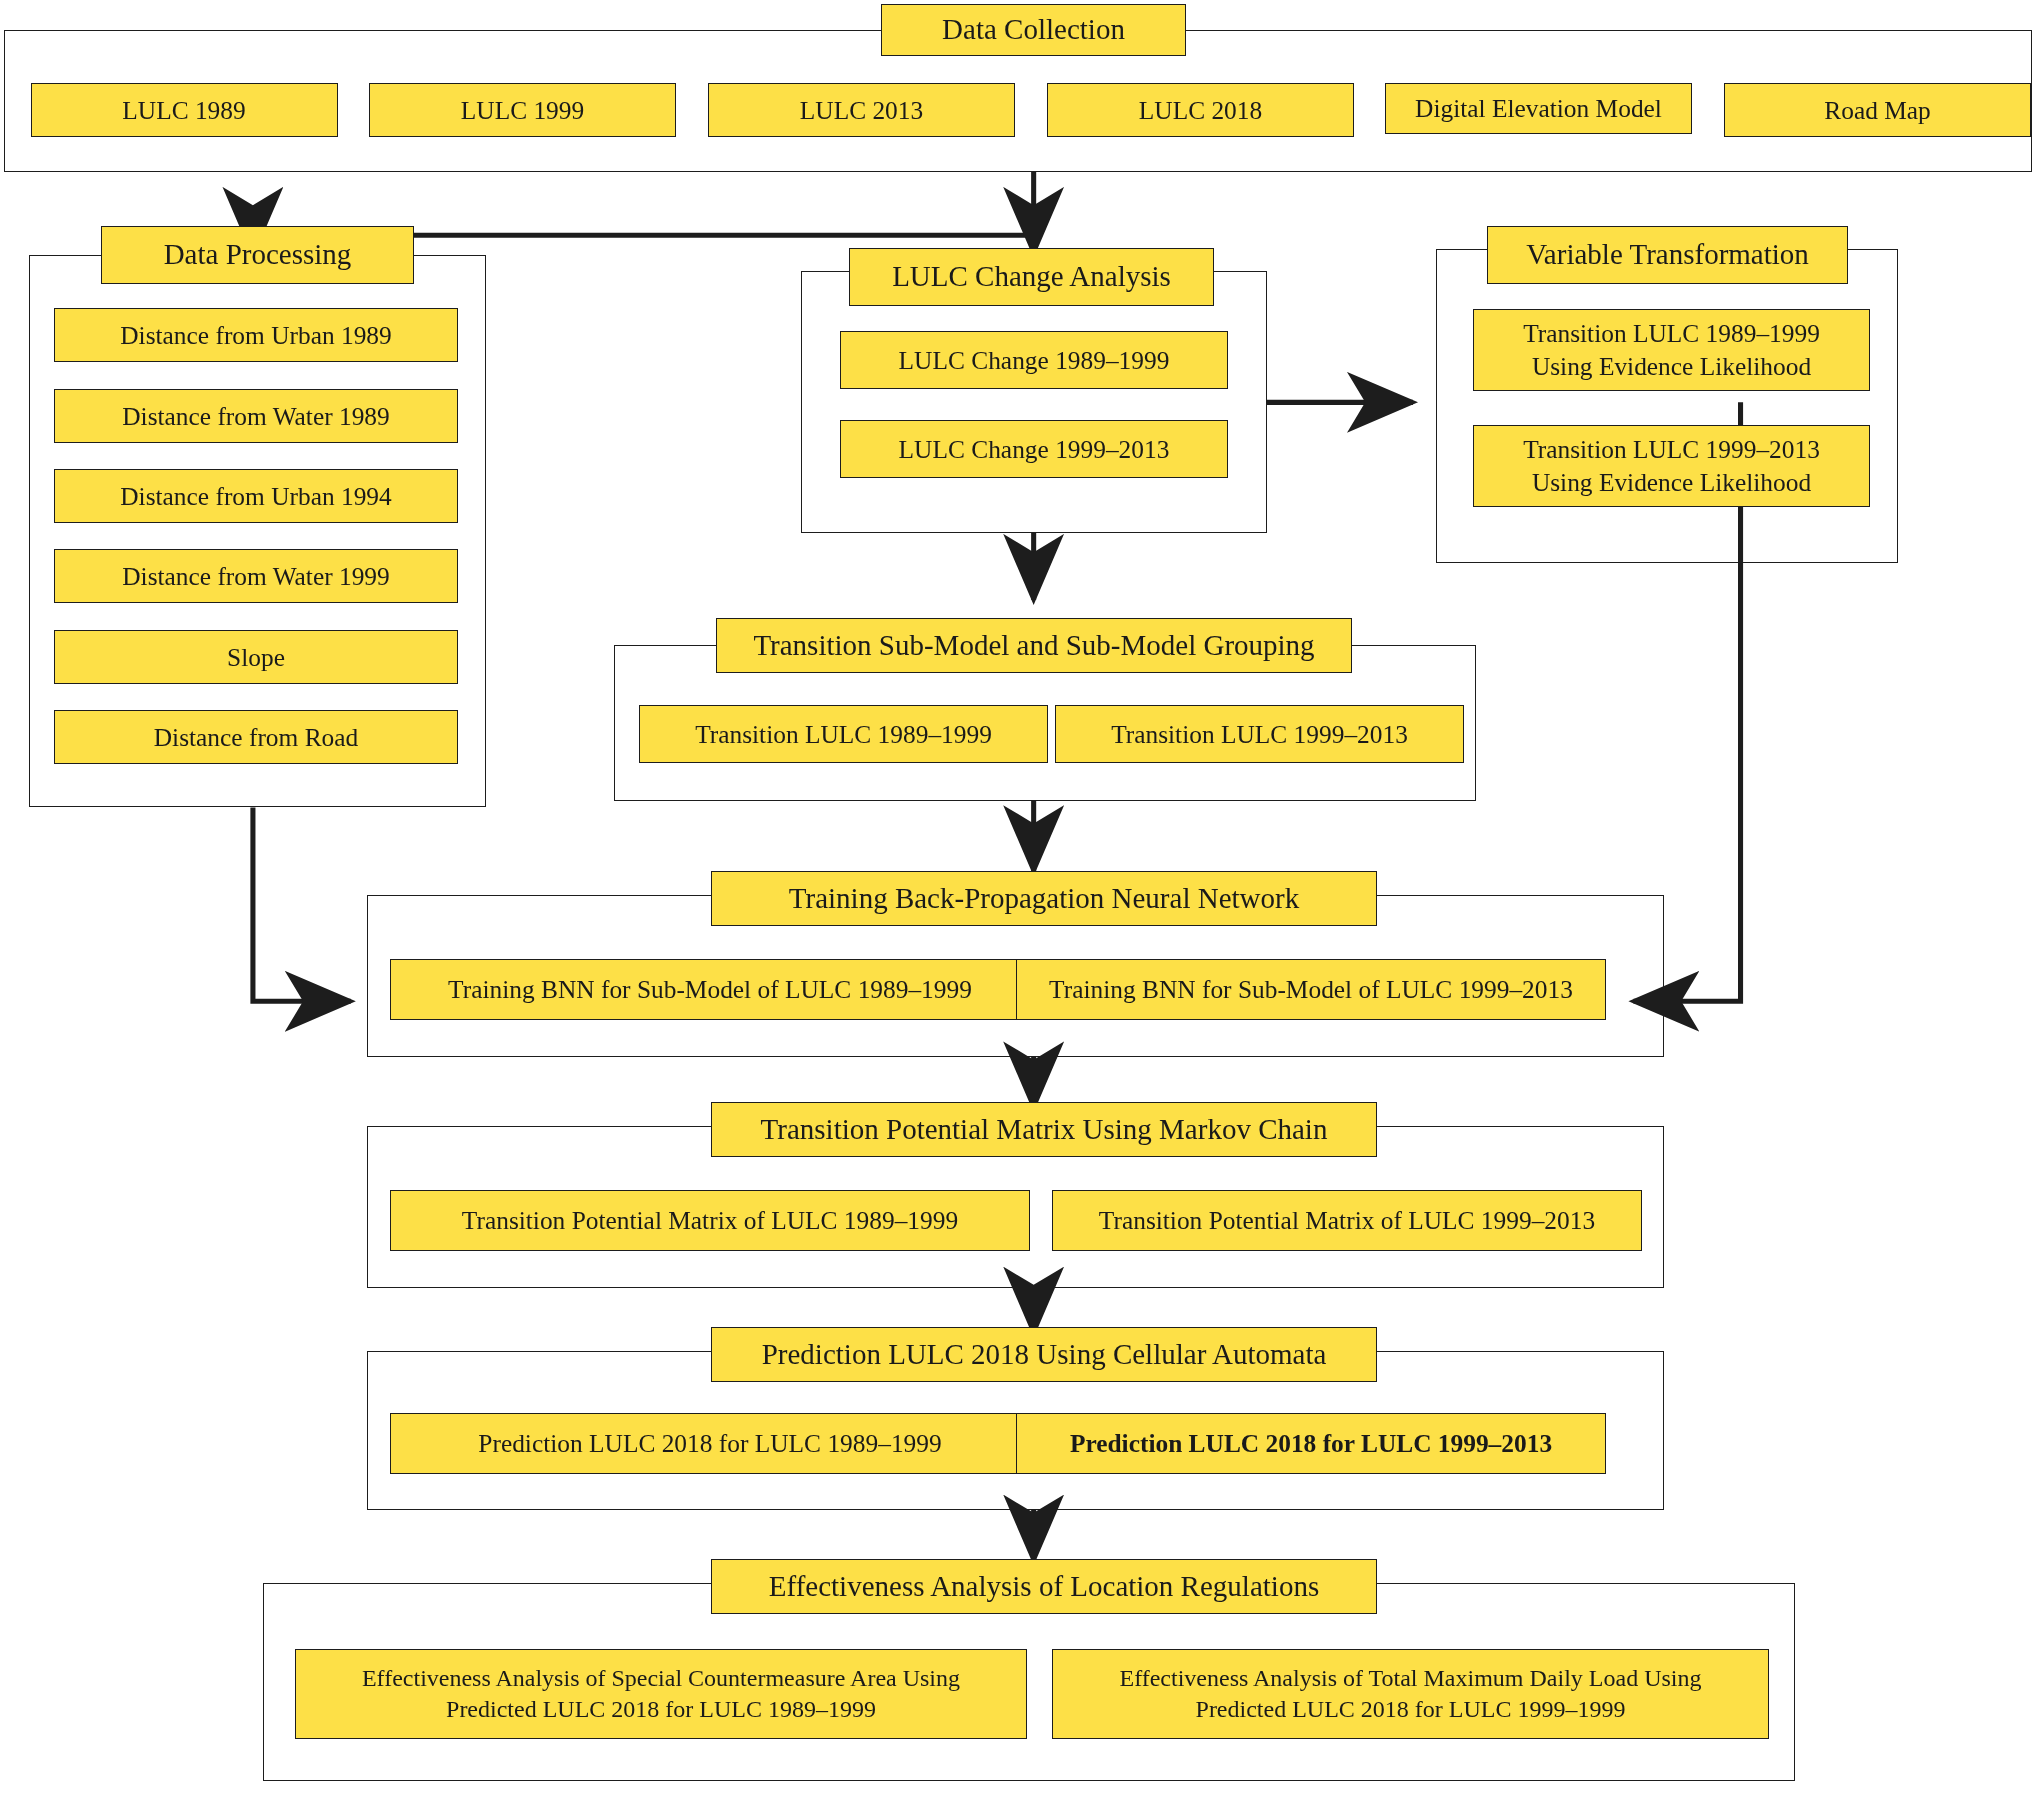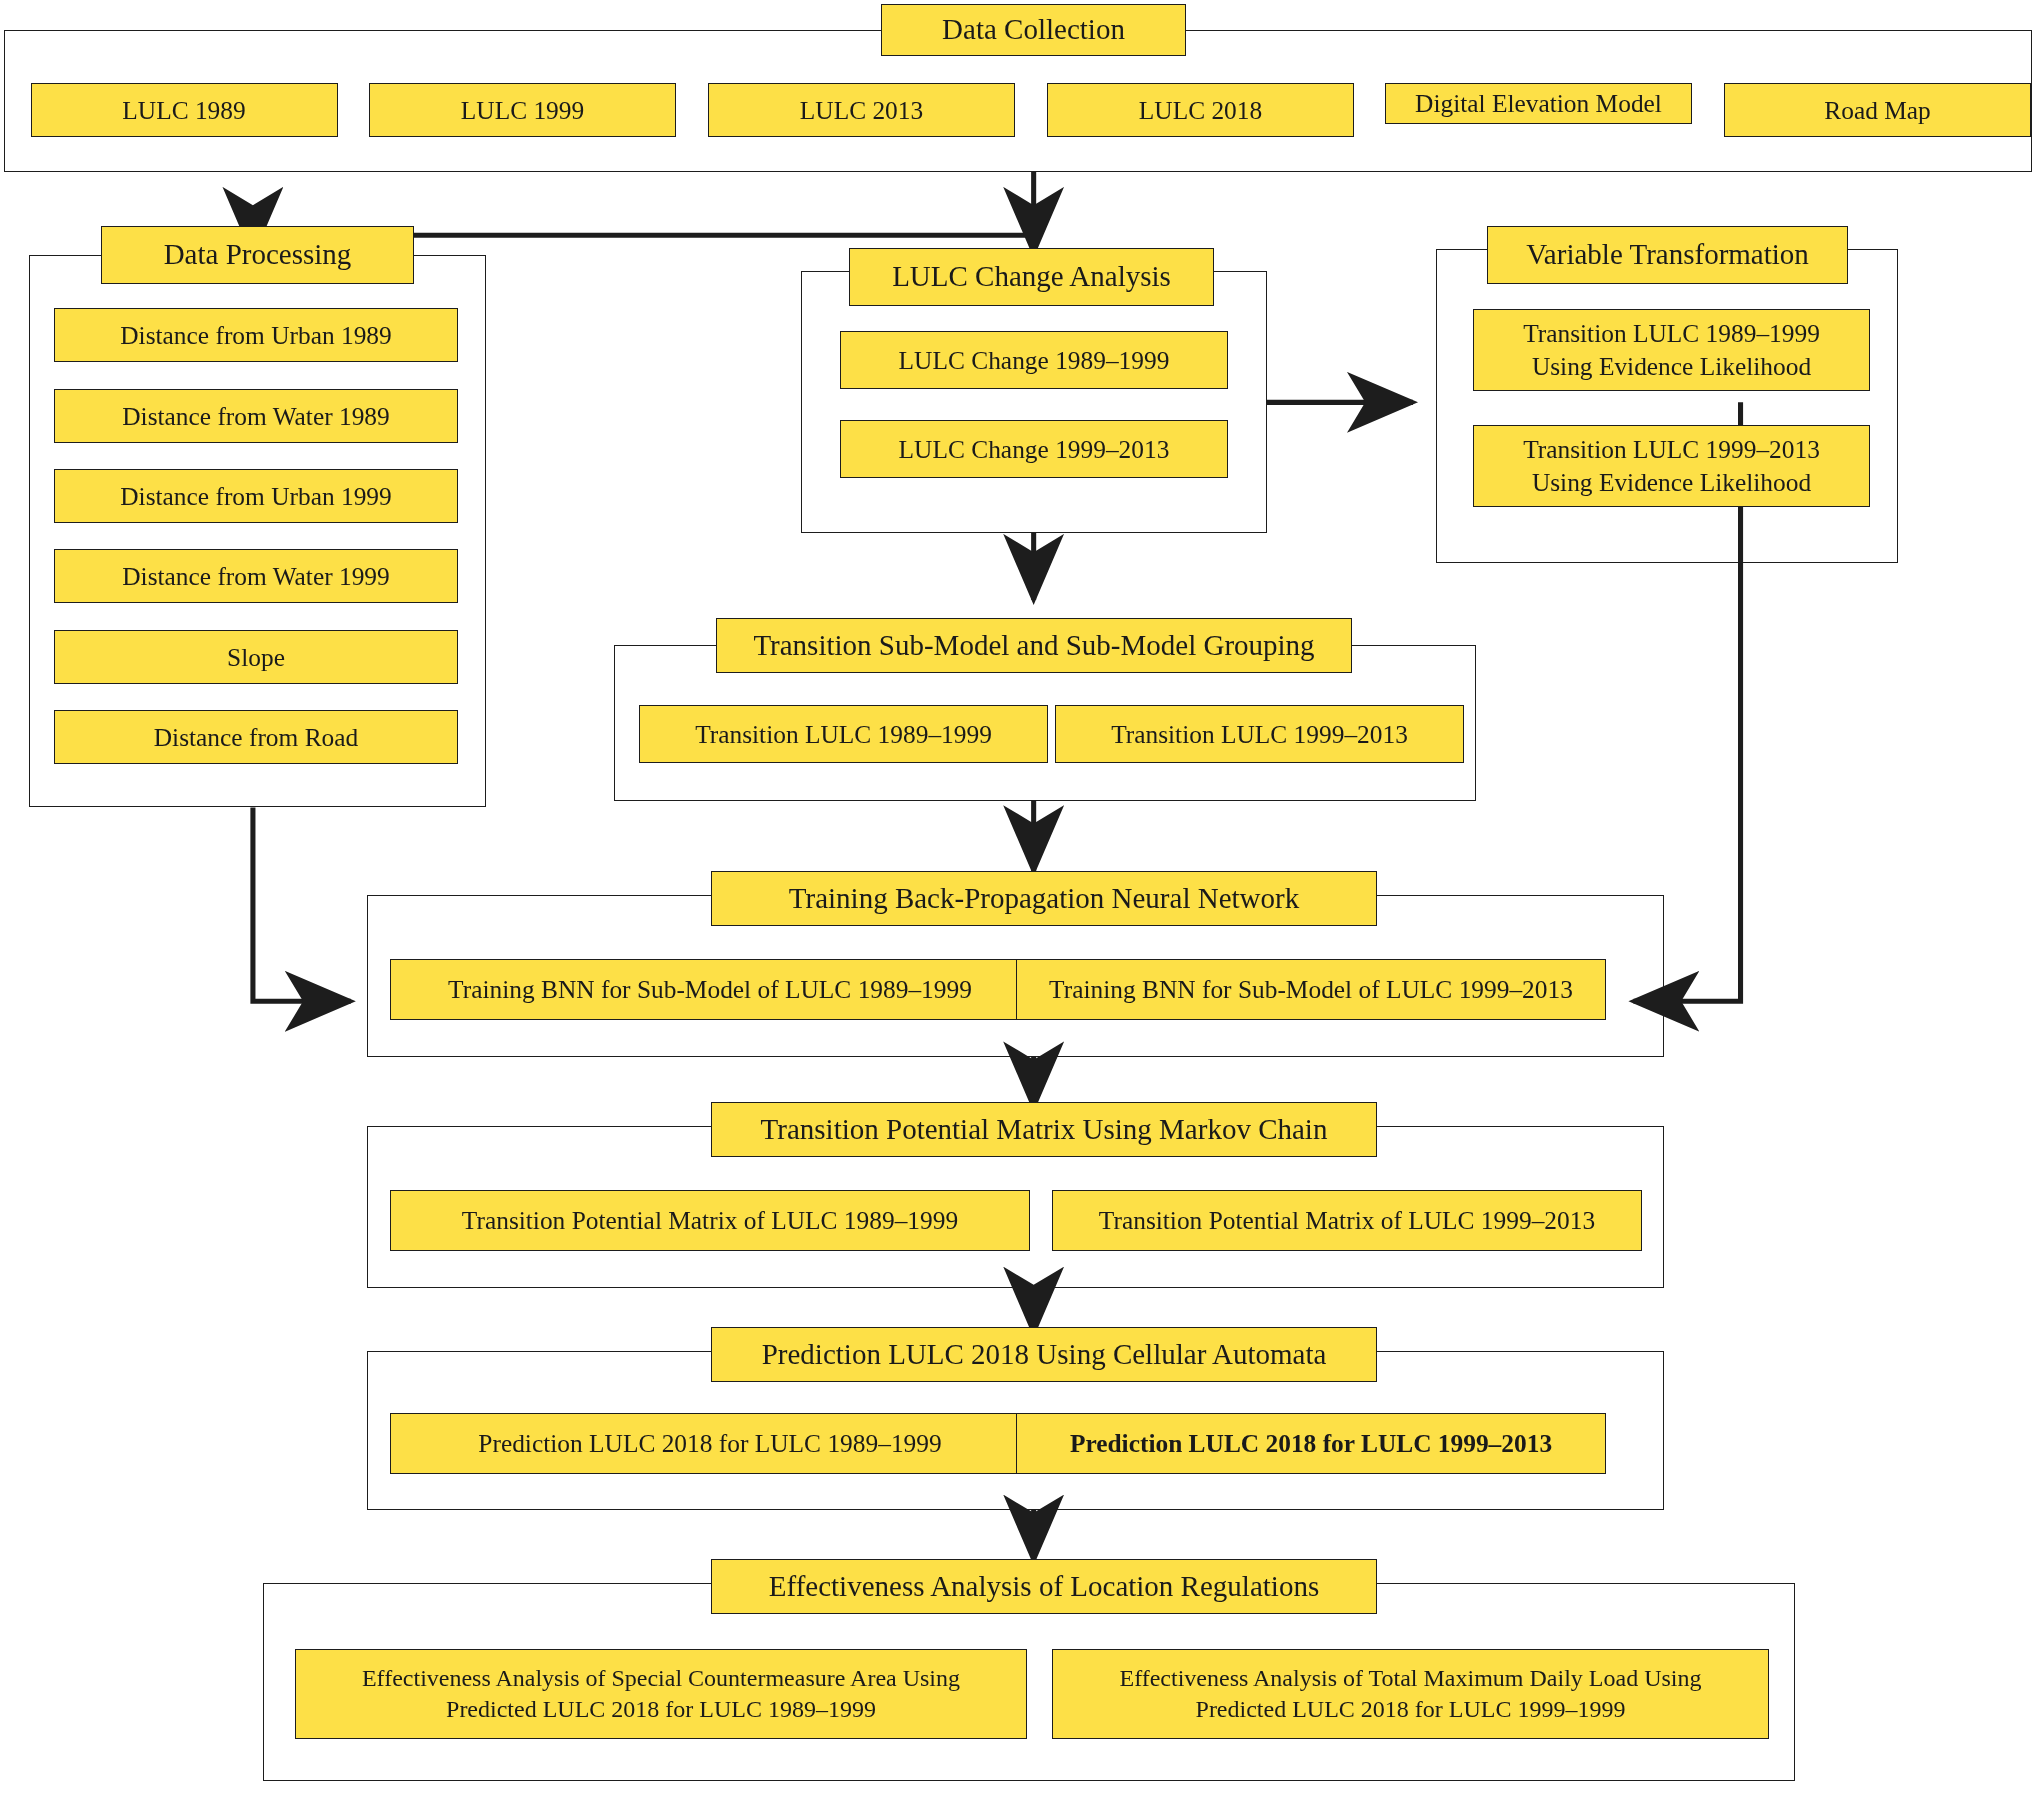--- a/index.html
+++ b/index.html
@@ -107,40 +107,40 @@
   </div>
   <div class="box fs-md" style="left:369px; top:83px; width:307px; height:54px;">
     <span class="txt">LULC 1999</span>
   </div>
   <div class="box fs-md" style="left:708px; top:83px; width:307px; height:54px;">
     <span class="txt">LULC 2013</span>
   </div>
   <div class="box fs-md" style="left:1047px; top:83px; width:307px; height:54px;">
     <span class="txt">LULC 2018</span>
   </div>
-  <div class="box fs-md" style="left:1385px; top:83px; width:307px; height:41px;">
+  <div class="box fs-md" style="left:1385px; top:83px; width:307px; height:51px;">
     <span class="txt">Digital Elevation Model</span>
   </div>
   <div class="box fs-md" style="left:1724px; top:83px; width:307px; height:54px;">
     <span class="txt">Road Map</span>
   </div>
 
   <div class="panel" style="left:29px; top:255px; width:457px; height:552px;"></div>
   <div class="box hdr fs-xl" style="left:101px; top:226px; width:313px; height:58px;">
     <span class="txt">Data Processing</span>
   </div>
 
   <div class="box fs-md" style="left:54px; top:308px; width:404px; height:54px;">
     <span class="txt">Distance from Urban 1989</span>
   </div>
   <div class="box fs-md" style="left:54px; top:389px; width:404px; height:54px;">
     <span class="txt">Distance from Water 1989</span>
   </div>
   <div class="box fs-md" style="left:54px; top:469px; width:404px; height:54px;">
-    <span class="txt">Distance from Urban 1999</span>
+    <span class="txt">Distance from Urban 1994</span>
   </div>
   <div class="box fs-md" style="left:54px; top:549px; width:404px; height:54px;justify-content:center;">
     <span class="txt">Distance from Water 1999</span>
   </div>
   <div class="box fs-md" style="left:54px; top:630px; width:404px; height:54px;">
     <span class="txt">Slope</span>
   </div>
   <div class="box fs-md" style="left:54px; top:710px; width:404px; height:54px;">
     <span class="txt">Distance from Road</span>
   </div>

